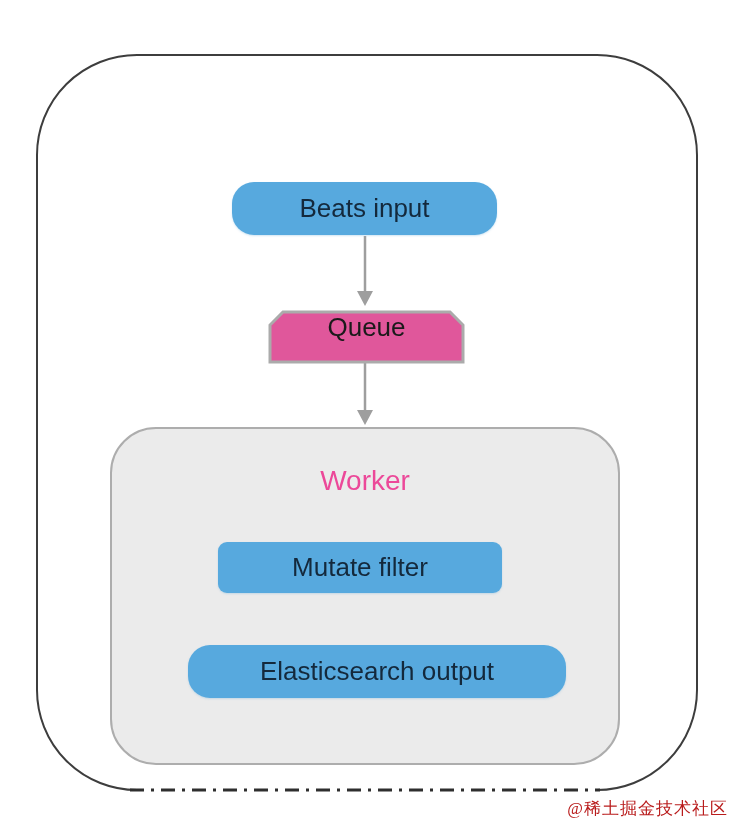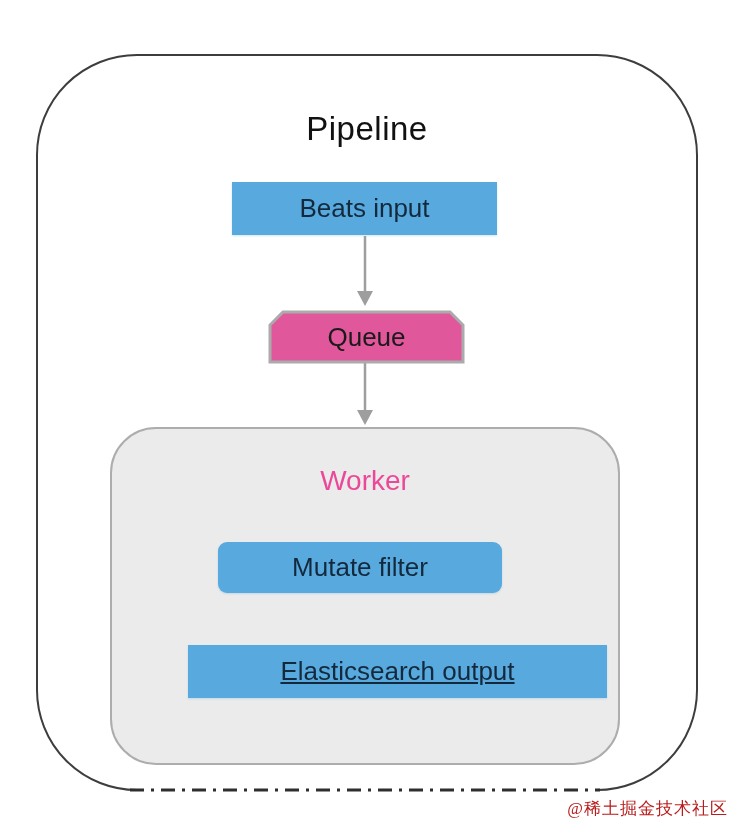--- a/index.html
+++ b/index.html
@@ -33,26 +33,26 @@
     letter-spacing: 0.5px;
   }
   .node {
     position: absolute;
     display: flex;
     align-items: center;
     justify-content: center;
     background: #57A9DE;
     color: #14293C;
     font-size: 26px;
-    border-radius: 0;
+    border-radius: 22px;
     box-shadow: 0 1px 2px rgba(120,180,220,0.35);
   }
   .node-beats   { left: 232px; top: 182px; width: 265px; height: 53px; }
   .node-mutate  { left: 218px; top: 542px; width: 284px; height: 51px; border-radius: 9px; }
-  .node-elastic { left: 188px; top: 645px; width: 419px; height: 53px; text-decoration: underline; }
+  .node-elastic { left: 188px; top: 645px; width: 378px; height: 53px; }
   .worker-group {
     position: absolute;
     left: 110px;
     top: 427px;
     width: 510px;
     height: 338px;
     box-sizing: border-box;
     background: #EBEBEB;
     border: 2px solid #ADADAD;
     border-radius: 46px;
@@ -66,21 +66,21 @@
     font-size: 28px;
     color: #ec4899;
   }
   .queue-label {
     position: absolute;
     left: 270px;
     top: 312px;
     width: 193px;
     height: 50px;
     display: flex;
-    align-items: center;
+    align-items: flex-start;
     justify-content: center;
     font-size: 26px;
     color: #1A1A1A;
   }
   .watermark {
     position: absolute;
     right: 6px;
     top: 797px;
     font-size: 17px;
     color: #b91c1c;
@@ -105,21 +105,20 @@
     </g>
 
     <g>
       <line x1="365" y1="363" x2="365" y2="411" stroke="#9E9E9E" stroke-width="2.5"></line>
       <polygon points="357,410 373,410 365,425" fill="#9E9E9E"></polygon>
     </g>
 
     <polygon points="283,312 450,312 463,325 463,362 270,362 270,325" fill="#E0579B" stroke="#ABABAB" stroke-width="3" stroke-linejoin="miter"></polygon>
   </svg>
 
-  <div class="pipeline-title">Pipeline</div>
 
   <div class="node node-beats">
     <span>Beats input</span>
   </div>
 
   <div class="queue-label">
     <span>Queue</span>
   </div>
 
   <div class="worker-group"></div>

